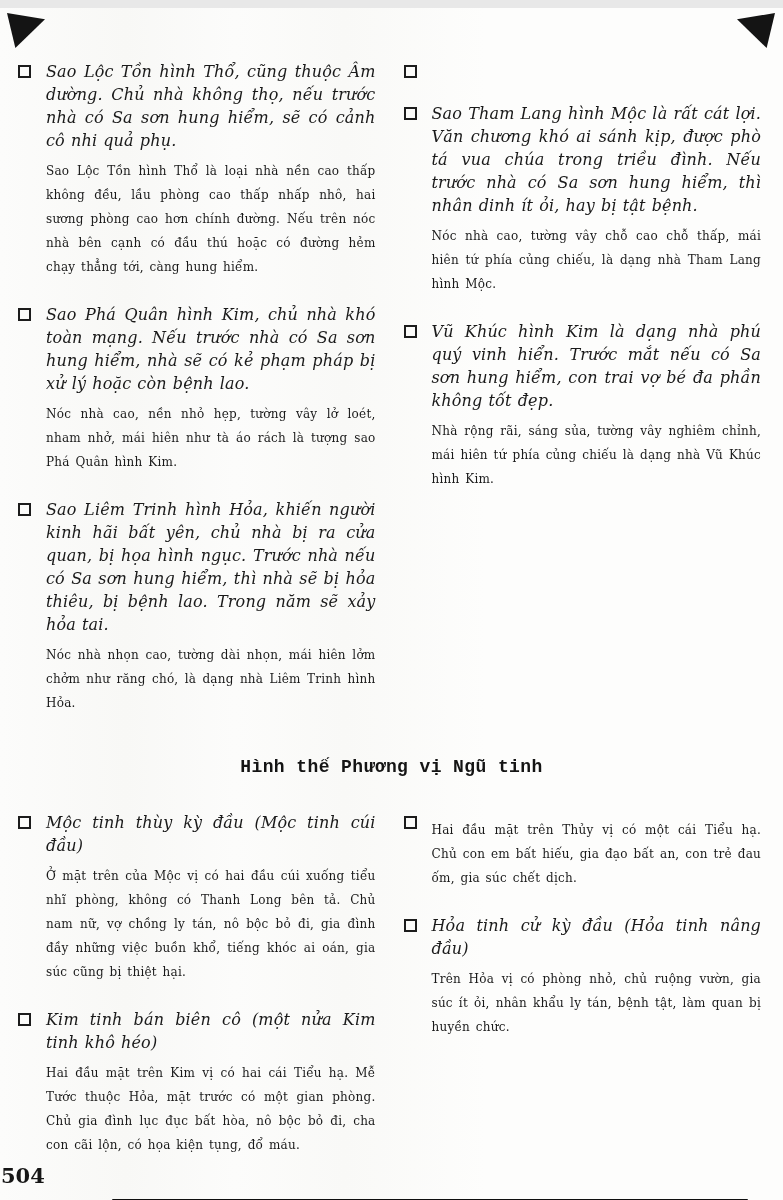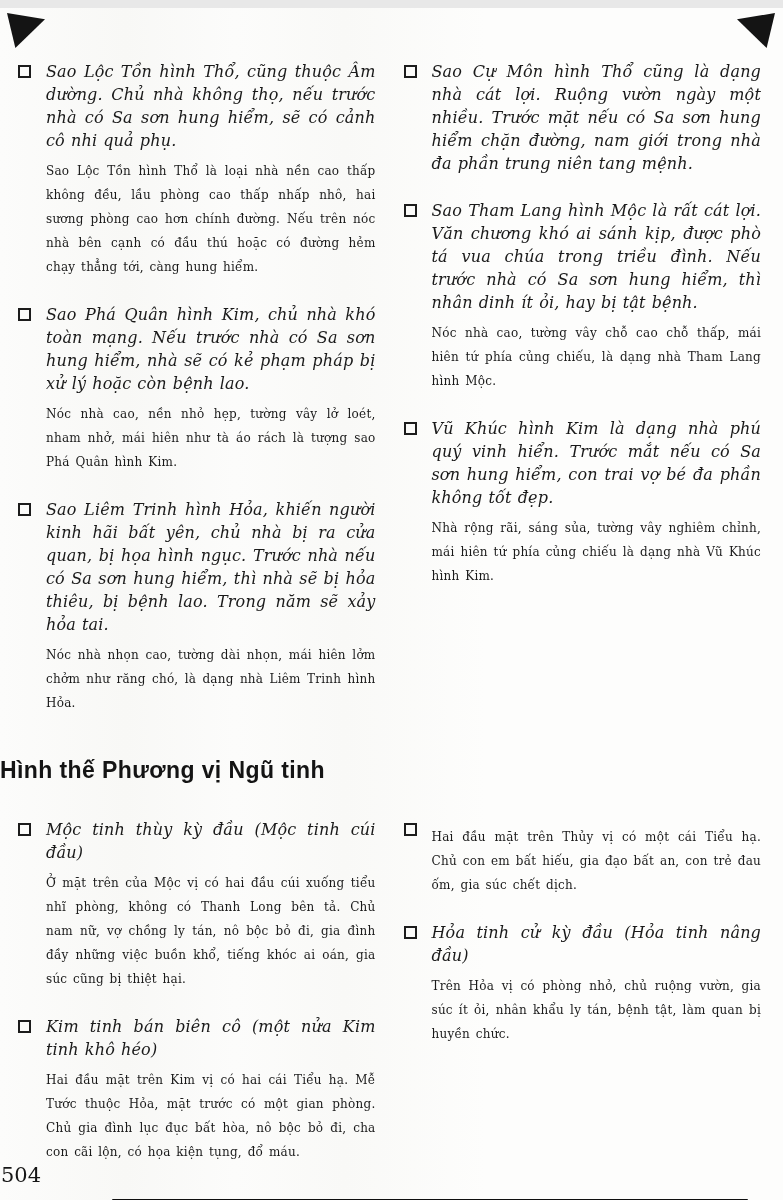--- a/index.html
+++ b/index.html
@@ -44,33 +44,33 @@
   .bodytext {
     margin-top: 7px;
     font-size: 12px;
     line-height: 24px;
     text-align: justify;
     letter-spacing: 0.02em;
     word-spacing: 0.14em;
   }
   .section-heading {
     margin: 42px 0 34px;
-    text-align: left;
-    font-family: Liberation Sans, sans-serif;
+    text-align: center;
+    font-family: Liberation Mono, monospace;
     font-weight: 700;
-    font-size: 23px;
+    font-size: 18px;
     letter-spacing: 0.4px;
     color: #141414;
   }
   .page-number {
     position: absolute;
     left: 1px;
     top: 1155px;
     font-size: 21px;
-    font-weight: 400;
+    font-weight: 700;
     color: #161616;
   }
   .corner-mark {
     position: absolute;
     top: 5px;
     width: 38px;
     height: 35px;
     background: #141414;
   }
   .corner-mark.tl { left: 7px;  clip-path: polygon(0 0, 100% 18%, 22% 100%); }
@@ -121,21 +121,20 @@
             <p class="bodytext">Nóc nhà nhọn cao, tường dài nhọn, mái hiên lởm chởm như răng chó, là dạng nhà Liêm Trinh hình Hỏa.</p>
           </div>
         </div>
 
       </div>
       <div class="col">
 
         <div class="entry">
           <span class="bullet"></span>
           <div class="etext">
-            <p class="lede">Sao Cự Môn hình Thổ cũng là dạng nhà cát lợi. Ruộng vườn ngày một nhiều. Trước mặt nếu có Sa sơn hung hiểm chặn đường, nam giới trong nhà đa phần trung niên tang mệnh.</p>
           </div>
         </div>
 
         <div class="entry">
           <span class="bullet"></span>
           <div class="etext">
             <p class="lede">Sao Tham Lang hình Mộc là rất cát lợi. Văn chương khó ai sánh kịp, được phò tá vua chúa trong triều đình. Nếu trước nhà có Sa sơn hung hiểm, thì nhân dinh ít ỏi, hay bị tật bệnh.</p>
             <p class="bodytext">Nóc nhà cao, tường vây chỗ cao chỗ thấp, mái hiên tứ phía củng chiếu, là dạng nhà Tham Lang hình Mộc.</p>
           </div>
         </div>

